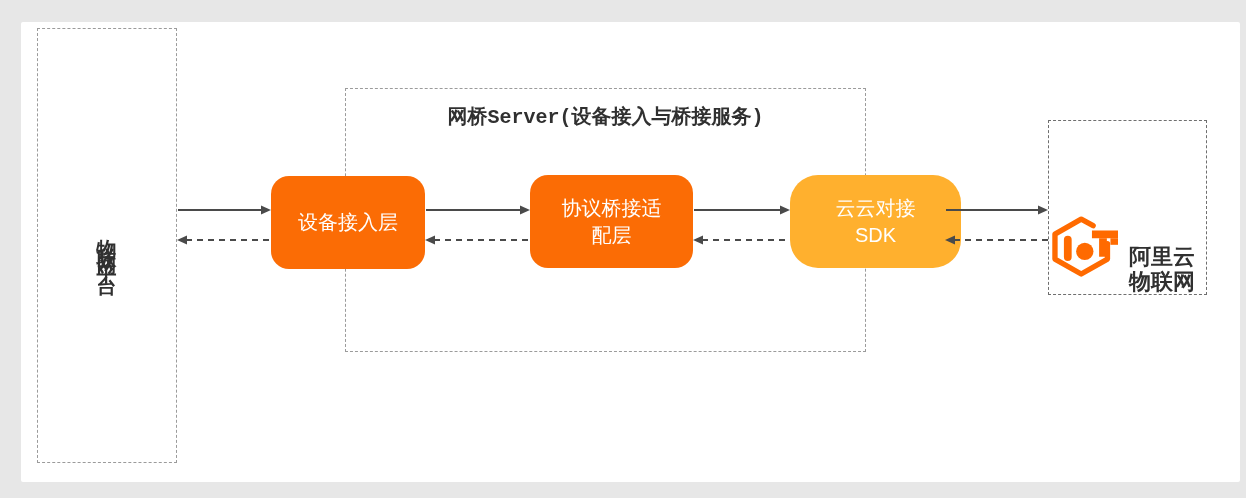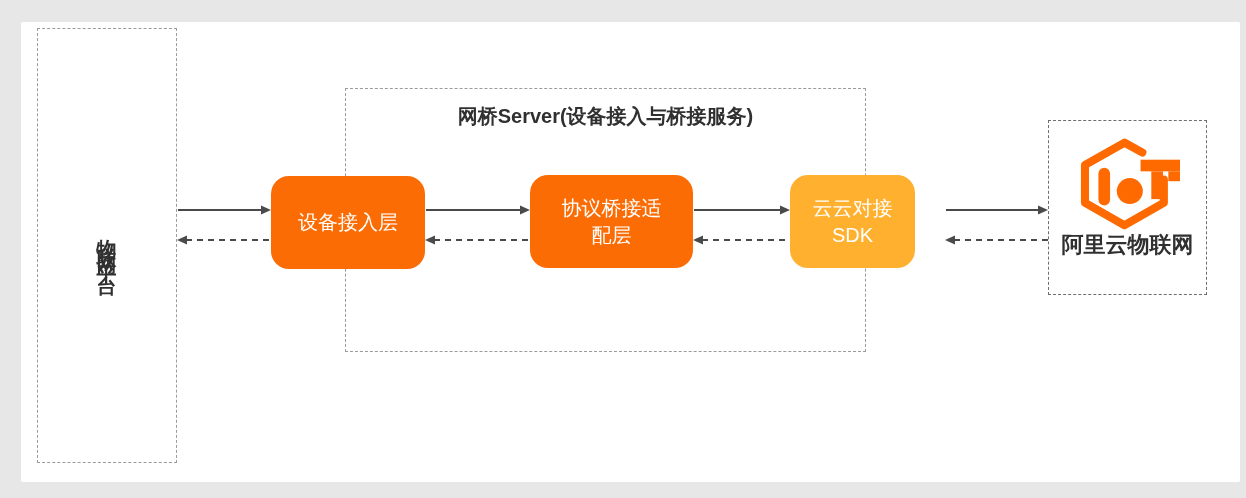--- a/index.html
+++ b/index.html
@@ -39,20 +39,21 @@
     text-orientation:upright;
     font-size:20px;font-weight:700;line-height:1;
     letter-spacing:9px;
     color:var(--text-dark);
   }
   
   .bridge-box{
     position:absolute;
     left:324px;top:66px;width:521px;height:264px;
     border:1px dashed var(--dash-light);
+    font-family:Liberation Mono, monospace;
   }
   .bridge-title{
     margin-top:14px;
     text-align:center;
     font-size:20px;font-weight:600;
     color:var(--text-dark);
   }
   
   .node{
     position:absolute;
@@ -61,28 +62,28 @@
     display:flex;flex-direction:column;
     align-items:center;justify-content:center;
     color:#ffffff;
     font-size:20px;line-height:27px;
     text-align:center;
   }
   .node.orange{background:var(--brand-orange);}
   .node.amber{background:var(--amber);}
   .node-device{left:250px;top:154px;width:154px;}
   .node-protocol{left:509px;top:153px;width:163px;}
-  .node-sdk{left:769px;top:153px;width:125px;}
+  .node-sdk{left:769px;top:153px;width:171px;border-radius:28px;}
   
   .right-box{
     position:absolute;
     left:1027px;top:98px;width:159px;height:175px;
     border:1px dashed var(--dash-dark);
-    display:flex;flex-direction:column;
-    align-items:center;
+    display:flex;flex-direction:row;
+    align-items:flex-end;
     padding-top:14px;
   }
   .logo{width:104px;height:96px;display:block;}
   .logo .lg-stroke{fill:none;stroke:var(--logo-orange);stroke-width:9;stroke-linejoin:round;stroke-linecap:round;}
   .logo .lg-fill{fill:var(--logo-orange);}
   .rlabel{
     margin-top:1px;
     text-align:center;
     font-size:22px;font-weight:600;line-height:25px;
     color:var(--text-dark);

